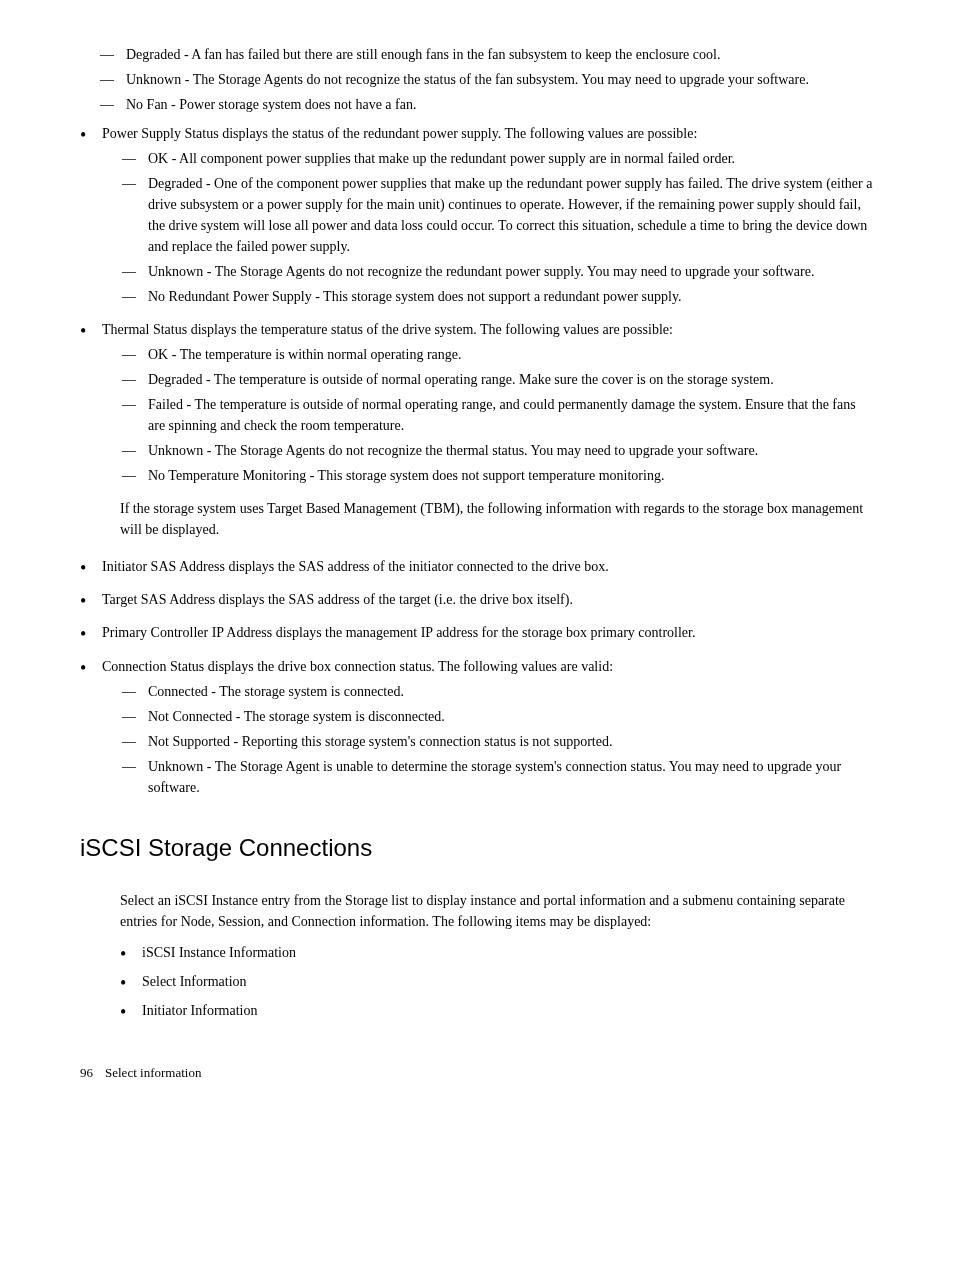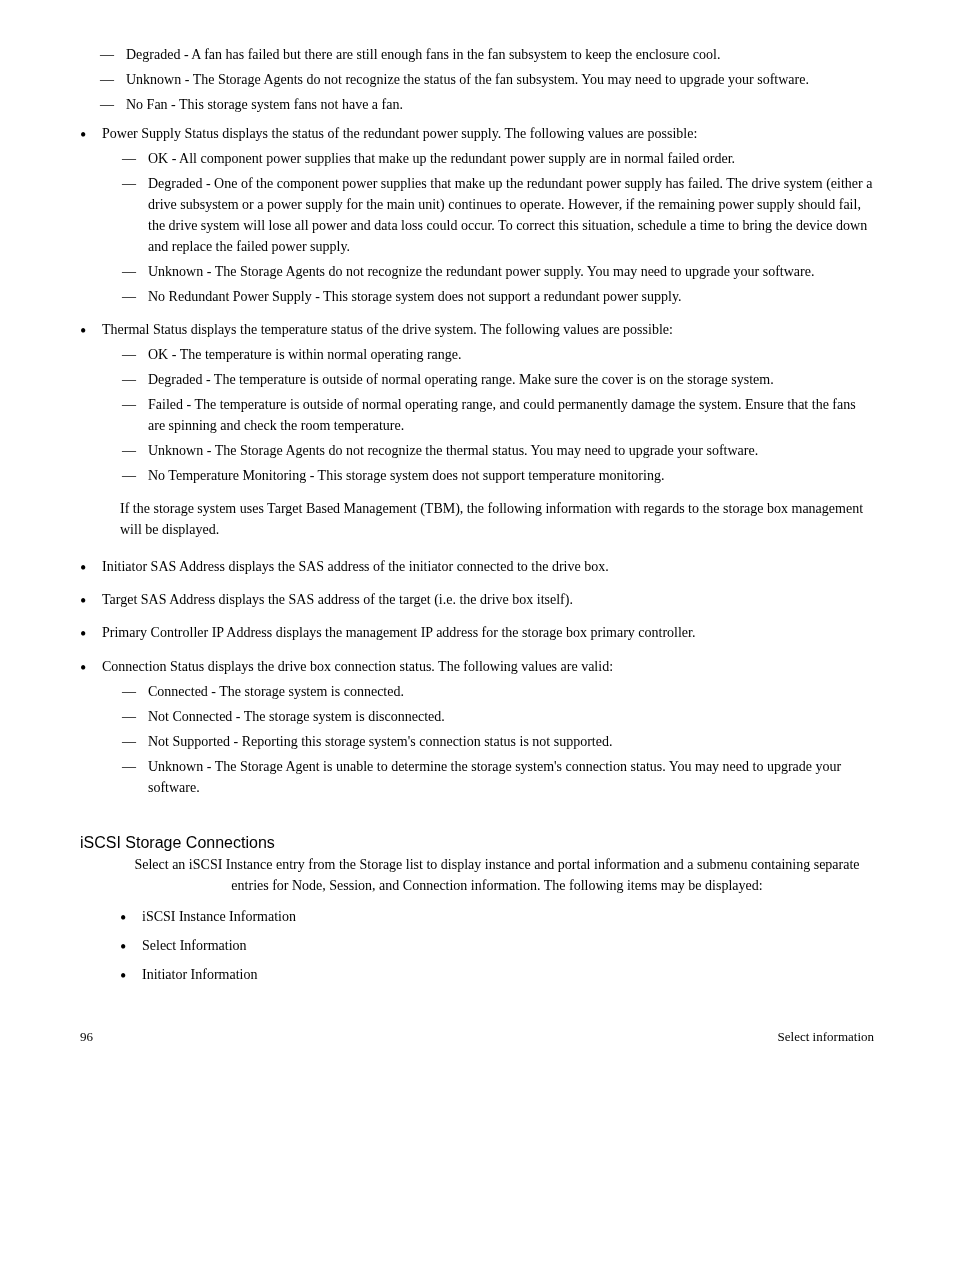--- a/index.html
+++ b/index.html
@@ -72,34 +72,33 @@
       font-family: Liberation Serif, serif;
     }
 
     .paragraph {
       line-height: 1.5;
       margin-bottom: 16px;
       margin-top: 8px;
     }
 
     .section-heading {
-      font-size: 16px;
+      font-size: 24px;
       font-weight: normal;
       font-family: Arial, Helvetica, sans-serif;
       color: #000000;
       margin-top: 32px;
-      margin-bottom: 2px;
+      margin-bottom: 28px;
       border-bottom: none;
     }
 
     .section-intro {
       line-height: 1.5;
       margin-bottom: 10px;
       margin-left: 40px;
-      text-align: center;
     }
 
     .sub-bullet-list {
       list-style: none;
       padding: 0;
       margin: 0 0 0 40px;
     }
 
     .sub-bullet-list > li {
       display: flex;
@@ -107,21 +106,20 @@
       margin-bottom: 4px;
     }
 
     .page-footer {
       margin-top: 40px;
       font-size: 13px;
       color: #000000;
       display: flex;
       align-items: center;
       gap: 12px;
-      justify-content: space-between;
     }
 
     .footer-page-num {
       font-size: 13px;
     }
 
     .footer-label {
       font-size: 13px;
     }
 
@@ -138,21 +136,21 @@
     <li>
       <span class="dash-mark">—</span>
       <span class="dash-content">Degraded - A fan has failed but there are still enough fans in the fan subsystem to keep the enclosure cool.</span>
     </li>
     <li>
       <span class="dash-mark">—</span>
       <span class="dash-content">Unknown - The Storage Agents do not recognize the status of the fan subsystem. You may need to upgrade your software.</span>
     </li>
     <li>
       <span class="dash-mark">—</span>
-      <span class="dash-content">No Fan - This storage system fans not have a fan.</span>
+      <span class="dash-content">No Fan - Power storage system does not have a fan.</span>
     </li>
   </ul>
 
   <ul class="bullet-list" style="margin-top: 8px;">
     <li>
       <span class="bullet-dot">•</span>
       <span class="bullet-content">
         <span>Power Supply Status displays the status of the redundant power supply. The following values are possible:</span>
         <ul class="dash-list" style="margin-top: 4px;">
           <li>

